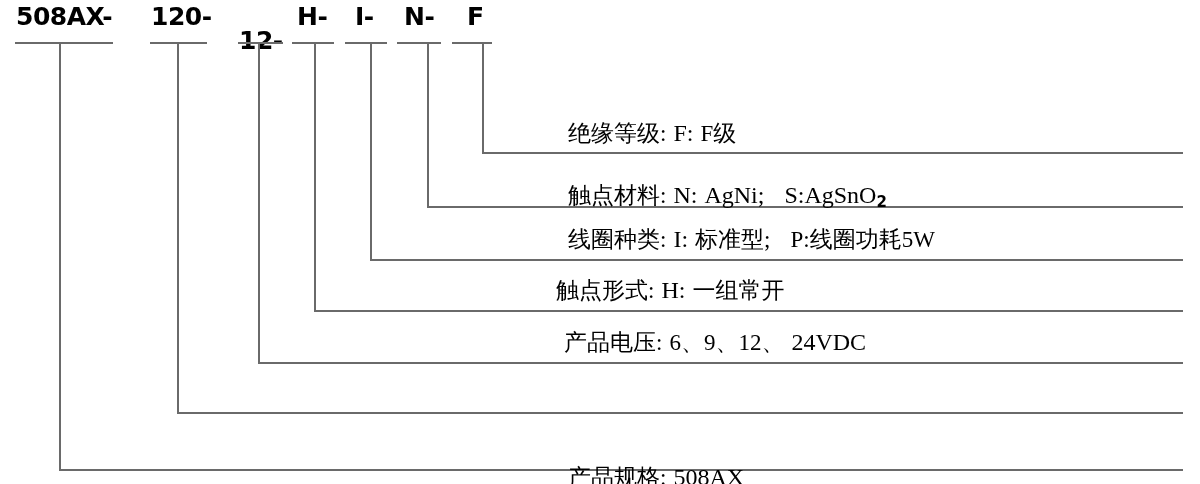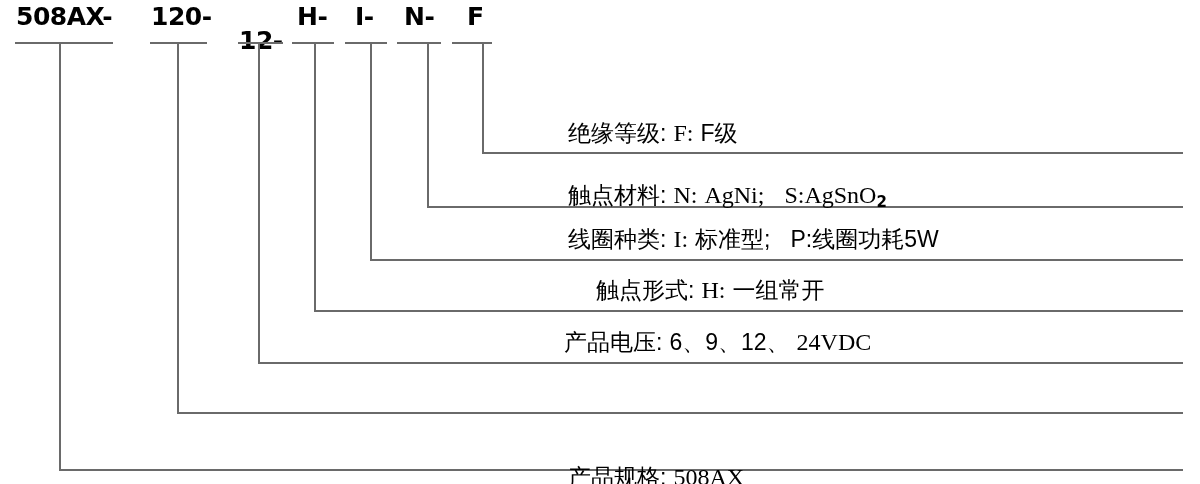--- a/index.html
+++ b/index.html
@@ -51,21 +51,21 @@
     border-top:2px solid #6a6a6a;
   }
 
   
   .desc{
     position:absolute;
     white-space:nowrap;
     color:#000;
   }
   .cn{
-    font-family:Liberation Sans, sans-serif;
+    font-family:Liberation Serif, serif;
     font-size:23px;
     line-height:26px;
   }
   .lat{
     font-family:"Liberation Serif","DejaVu Serif",serif;
     font-size:24px;
     line-height:26px;
   }
   .gap-s{display:inline-block;width:7px;}
   .gap-m{display:inline-block;width:20px;}
@@ -125,21 +125,21 @@
   </div>
 
   <div class="desc" style="left:568px; top:182px;">
     <span class="cn">触点材料:</span><span class="gap-s"></span><span class="lat">N:</span><span class="gap-s"></span><span class="lat">AgNi;</span><span class="gap-m"></span><span class="lat"><span>S:AgSnO</span><sub>2</sub></span>
   </div>
 
   <div class="desc" style="left:568px; top:226px;">
     <span class="cn">线圈种类:</span><span class="gap-s"></span><span class="lat">I:</span><span class="gap-s"></span><span class="cn">标准型;</span><span class="gap-m"></span><span class="cn">P:线圈功耗5W</span>
   </div>
 
-  <div class="desc" style="left:596px; top:277px;">
+  <div class="desc" style="left:556px; top:277px;">
     <span class="cn">触点形式:</span><span class="gap-s"></span><span class="lat">H:</span><span class="gap-s"></span><span class="cn">一组常开</span>
   </div>
 
   <div class="desc" style="left:564px; top:329px;">
     <span class="cn">产品电压:</span><span class="gap-s"></span><span class="cn">6、9、12、</span><span class="gap-s"></span><span class="lat">24VDC</span>
   </div>
 
 
   <div class="desc" style="left:568px; top:432px;margin-top:32px;">
     <span class="cn">产品规格:</span><span class="gap-s"></span><span class="lat">508AX</span>

